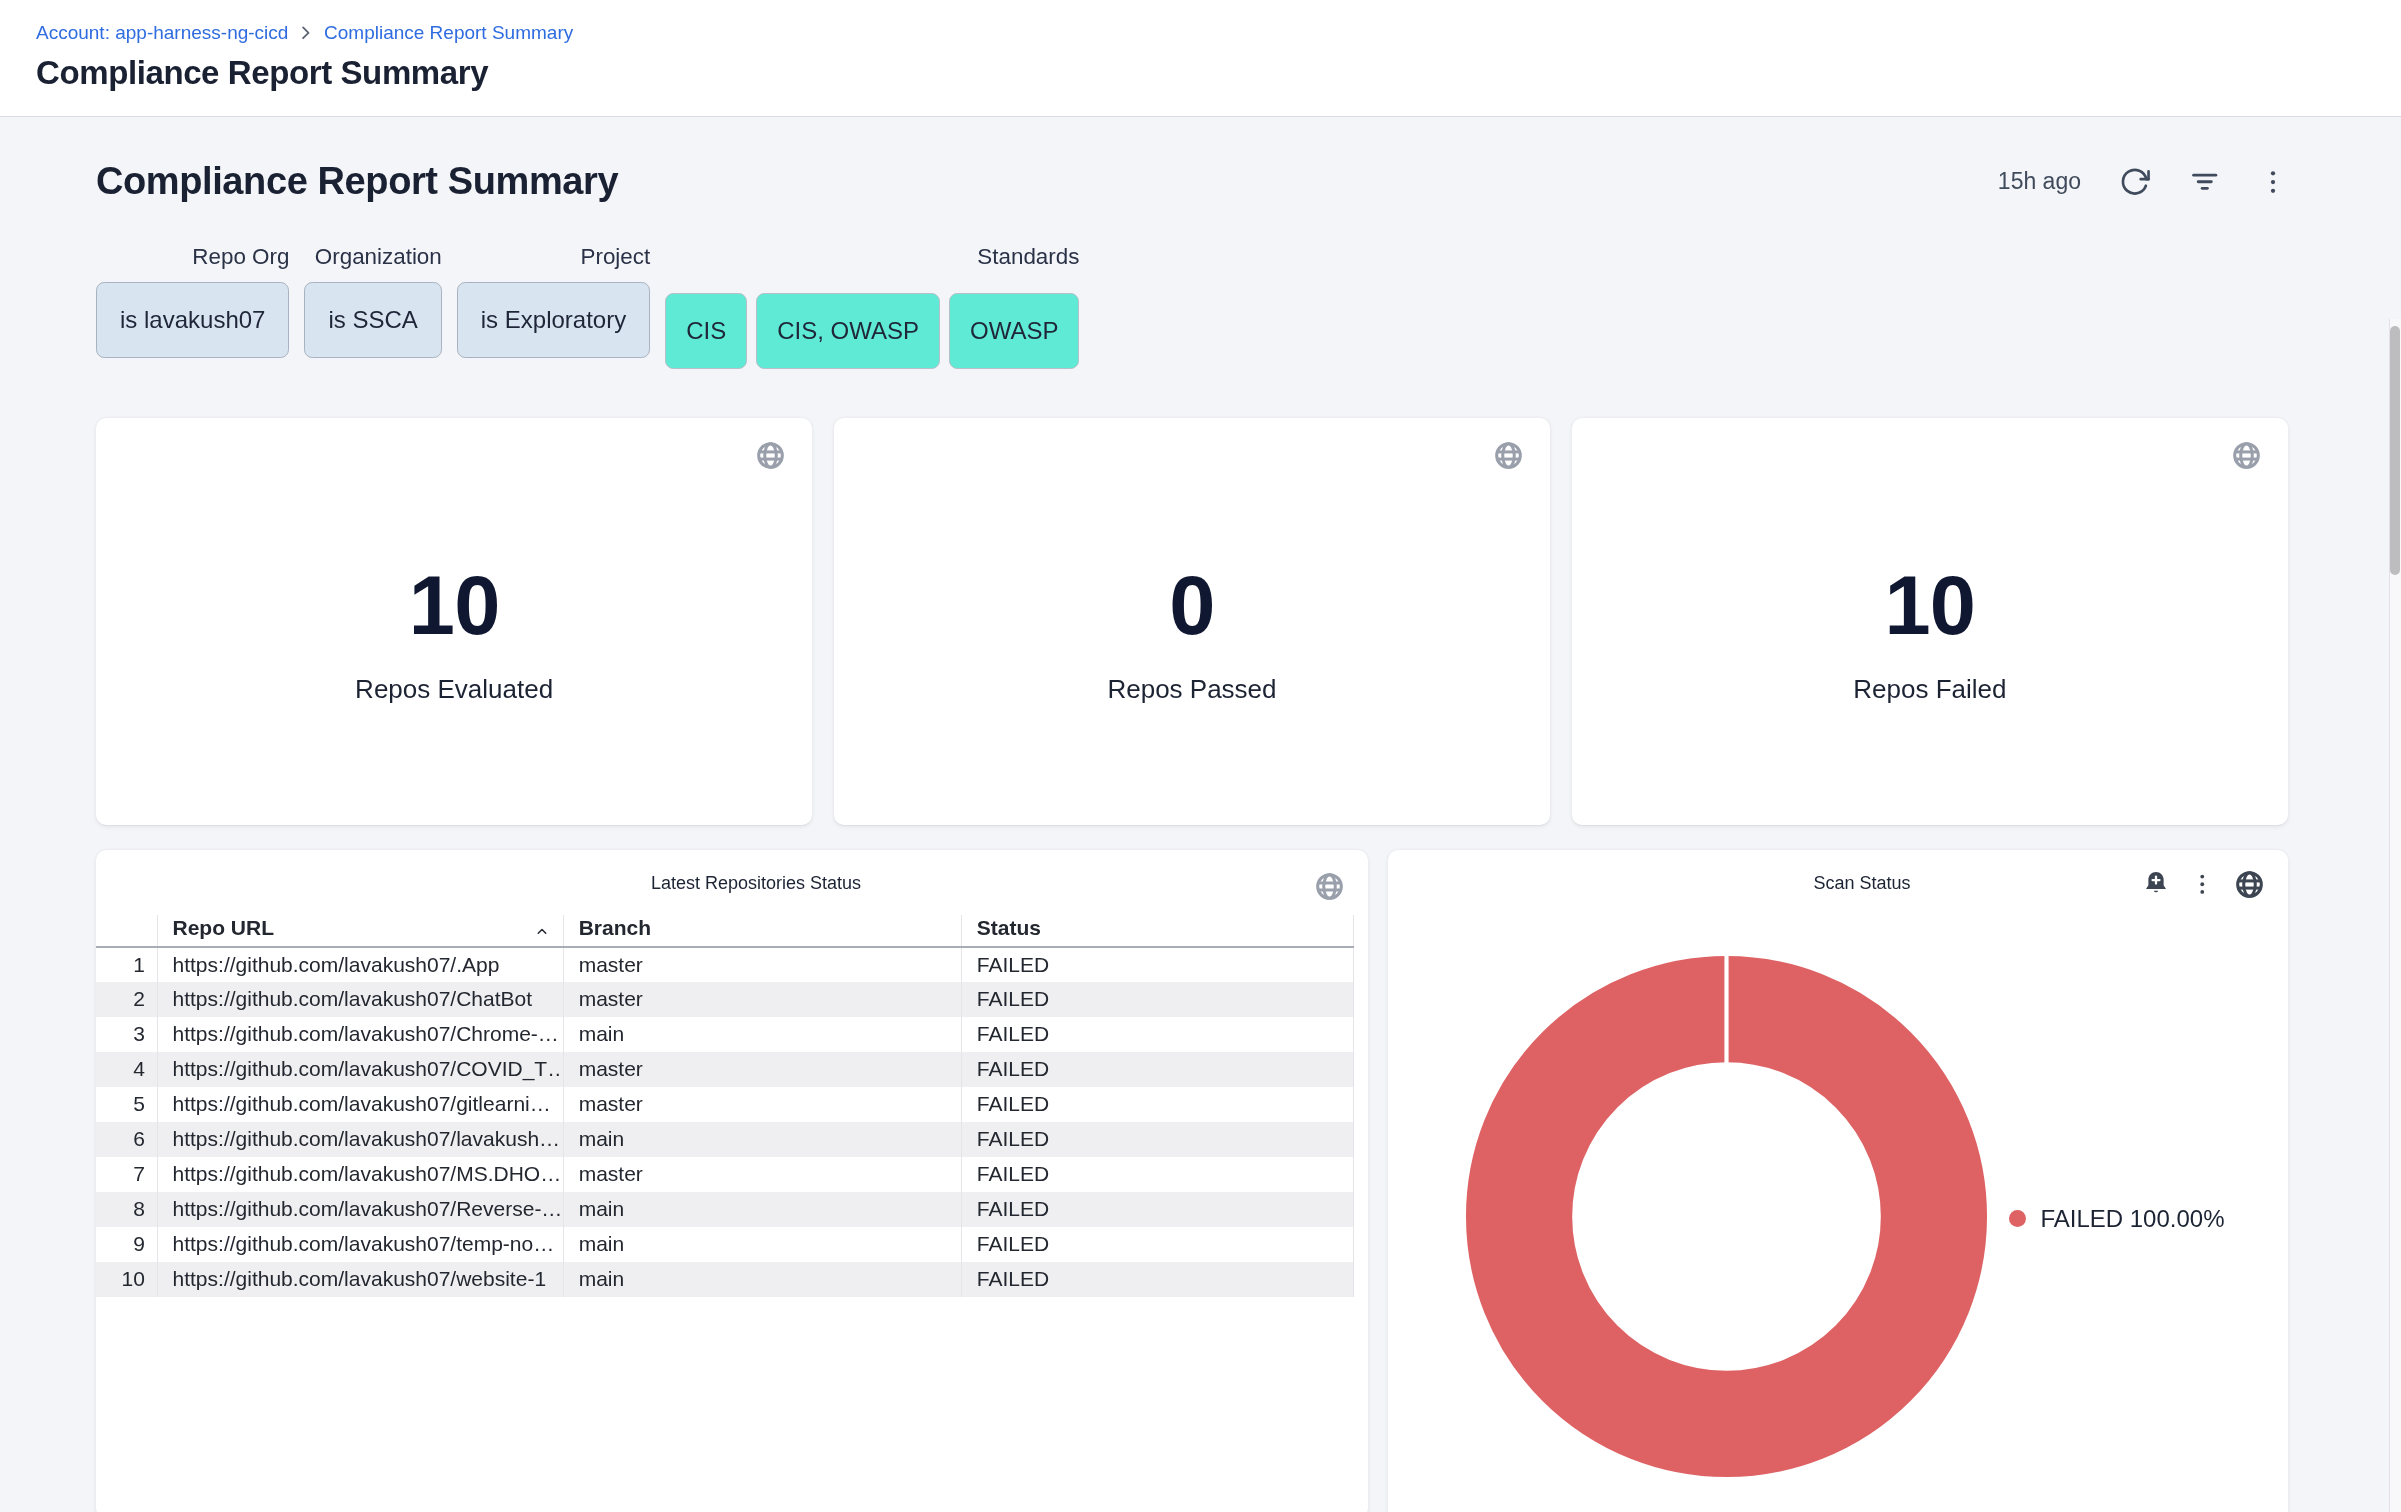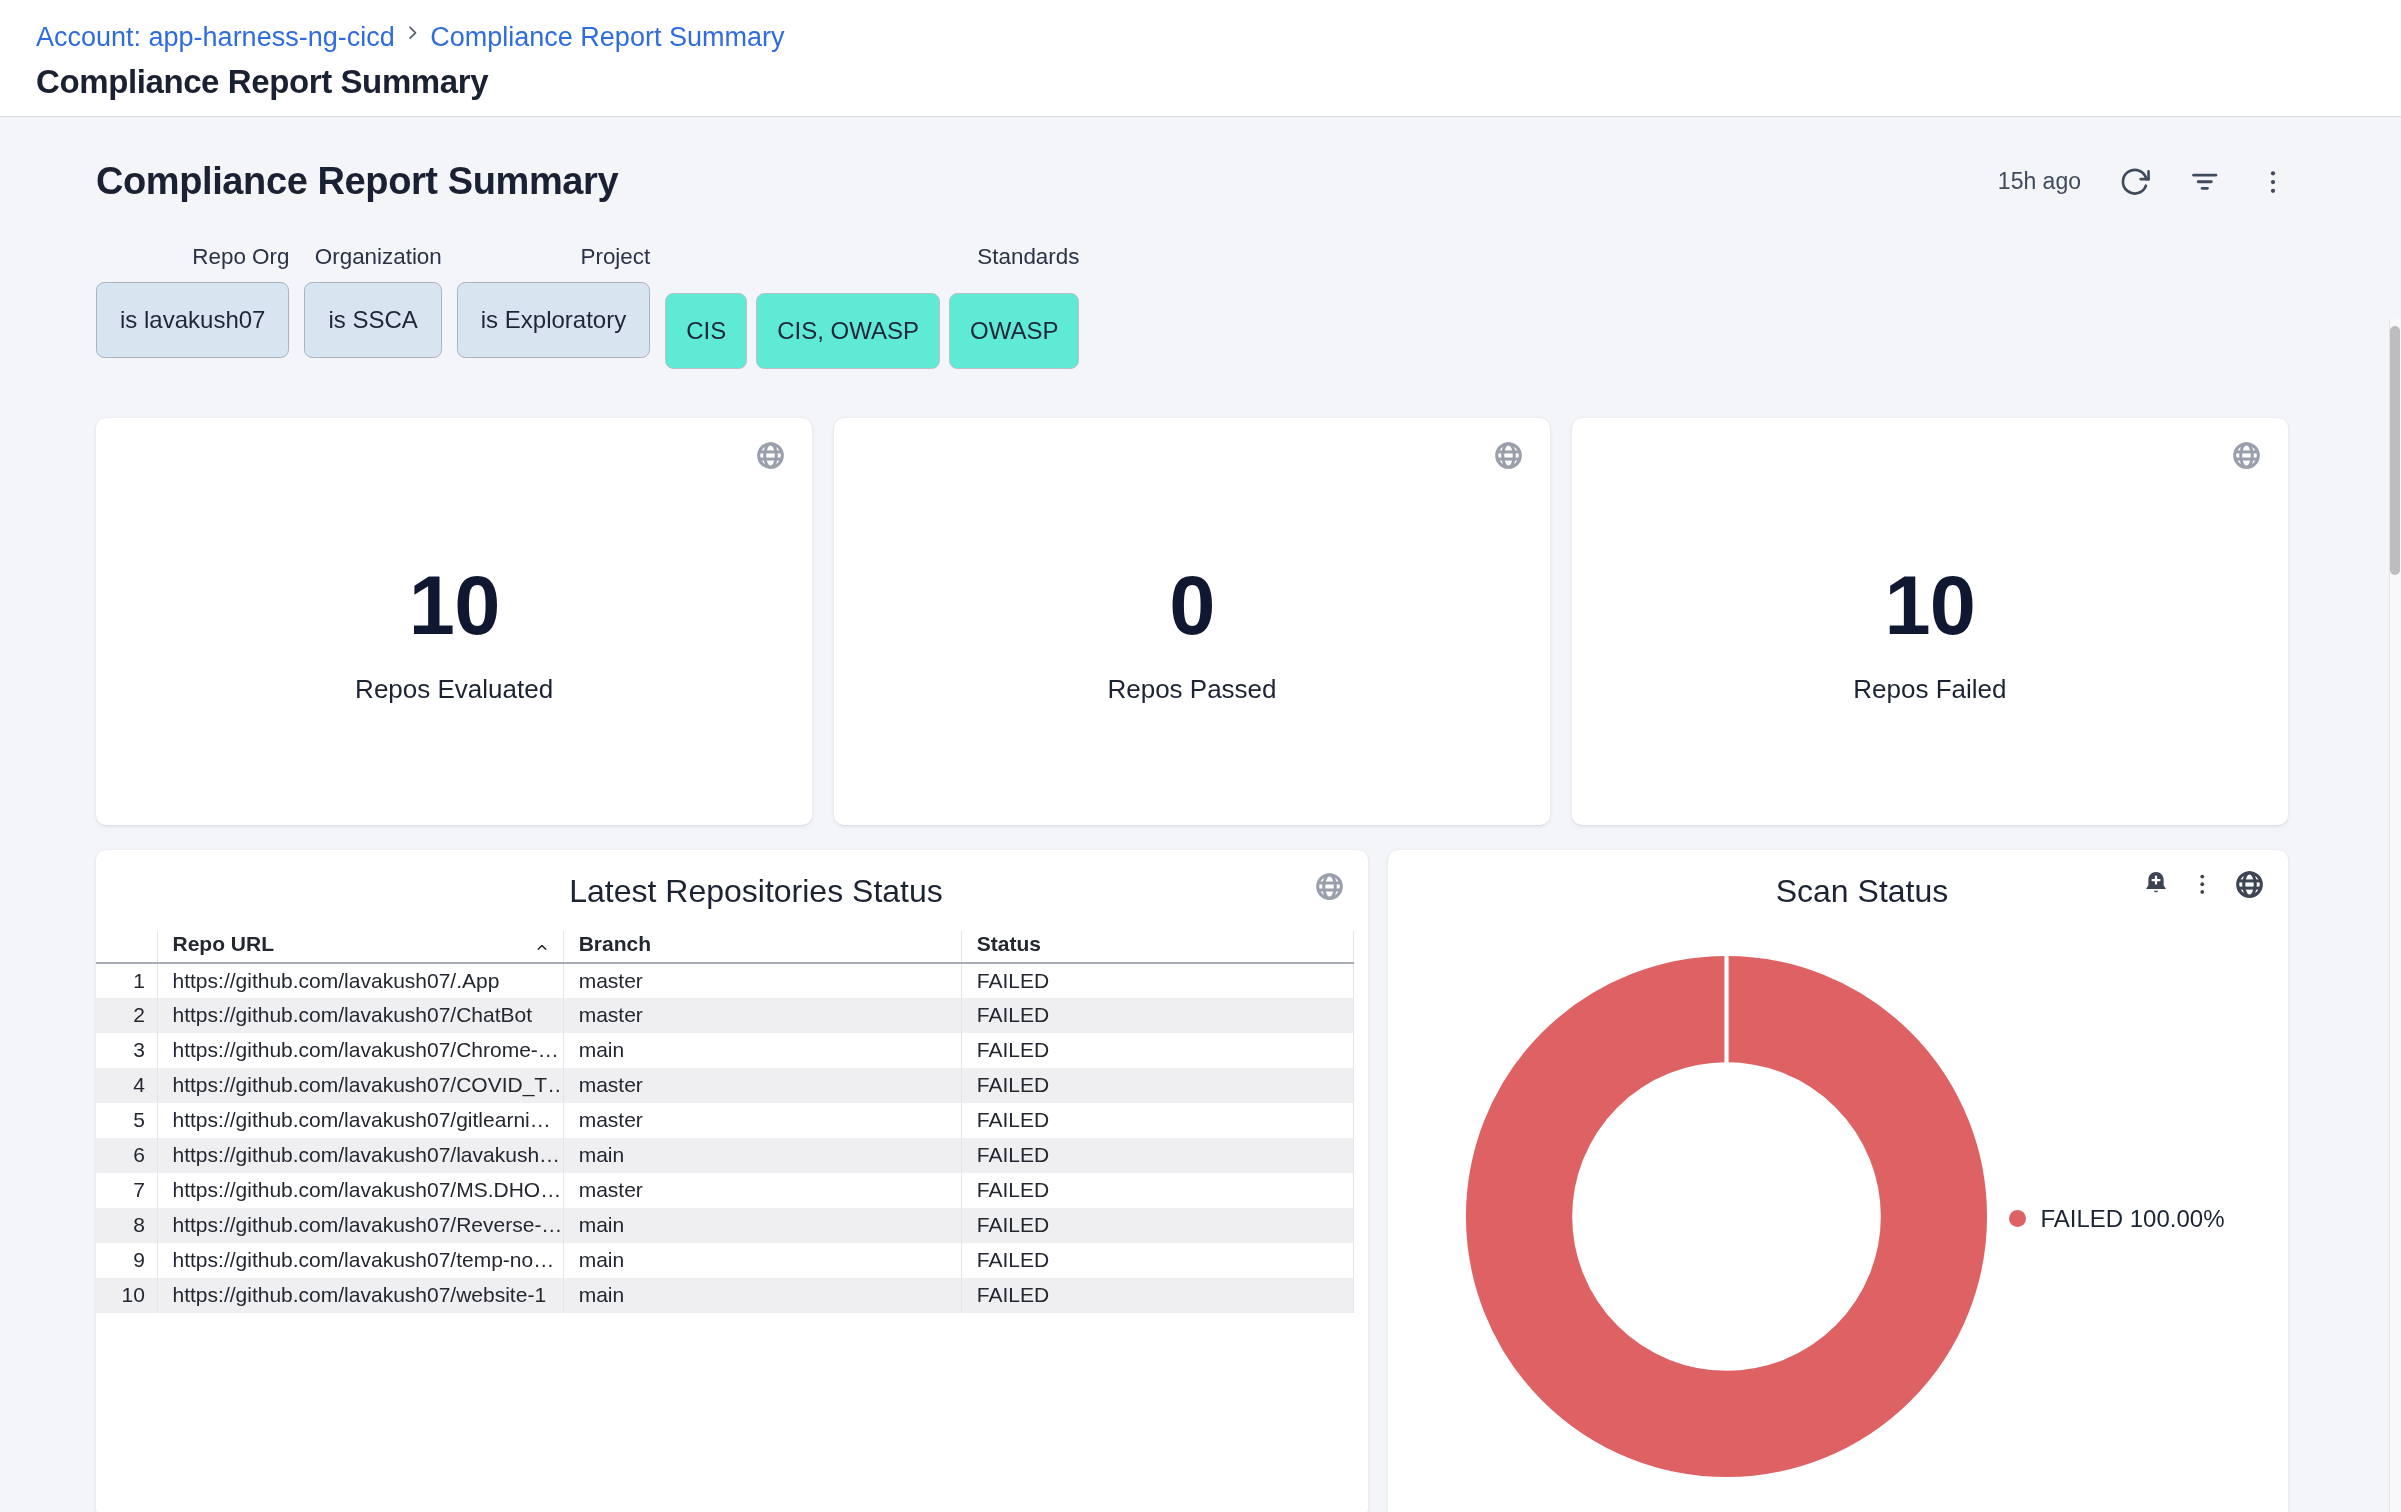--- a/index.html
+++ b/index.html
@@ -10,21 +10,21 @@
     color: #1d2434;
     position: relative;
   }
 
   
   .top-header {
     height: 117px; background: #ffffff;
     border-bottom: 1.7px solid #dadce8;
     padding: 21.6px 0 0 36px;
   }
-  .breadcrumb { display: flex; align-items: flex-start; gap: 7px; font-size: 27px; }
+  .breadcrumb { display: flex; align-items: flex-end; gap: 7px; font-size: 19px; }
   .breadcrumb a { color: #2f6ce0; text-decoration: none; cursor: pointer; }
   .crumb-sep { display: flex; align-items: center; color: #5b6372; }
   .page-title { margin-top: 10px; font-size: 33px; font-weight: 700; color: #1a2133; letter-spacing: -0.4px; }
 
   
   .dashboard { position: absolute; left: 0; right: 0; top: 119px; bottom: 0; padding: 0 113px 0 96px; }
 
   .dash-header { display: flex; justify-content: space-between; align-items: center; margin-top: 41px; }
   .dash-title { font-size: 38px; font-weight: 700; color: #1a2133; letter-spacing: -0.4px; }
   .dash-actions { display: flex; align-items: center; gap: 38px; }
@@ -57,21 +57,21 @@
     position: absolute; inset: 0; display: flex; flex-direction: column;
     align-items: center; justify-content: center; padding-top: 21.6px;
   }
   .metric-value { font-size: 83px; font-weight: 600; color: #101731; letter-spacing: -0.8px; }
   .metric-label { font-size: 26px; color: #1c2333; margin-top: 20px; }
 
   
   .bottom { display: flex; gap: 20px; margin-top: 25px; }
   .table-card { width: 1272px; min-width: 1272px; height: 668px; overflow: hidden; }
   .scan-card { flex: 1; height: 792px; }
-  .card-title { font-size: 32px; font-weight: 500; color: #1c2333; text-align: center; margin-top: 23px; padding-left: 48px; }
+  .card-title { font-size: 18px; font-weight: 500; color: #1c2333; text-align: center; margin-top: 23px; padding-left: 48px; }
 
   
   table.repo-table { border-collapse: collapse; table-layout: fixed; width: 1258px; margin-top: 21.6px; font-size: 21px; color: #23272f; }
   .repo-table th {
     height: 31.5px; text-align: left; font-weight: 700; font-size: 21px;
     padding: 0 0 5px 15px; border-bottom: 2.5px solid #a8adb5; position: relative; cursor: pointer;
     white-space: nowrap; overflow: hidden;
   }
   .repo-table td { height: 35px; padding-left: 15px; white-space: nowrap; overflow: hidden; }
   .repo-table th:first-child, .repo-table td:first-child { text-align: right; padding: 0 11.6px 0 0; }

